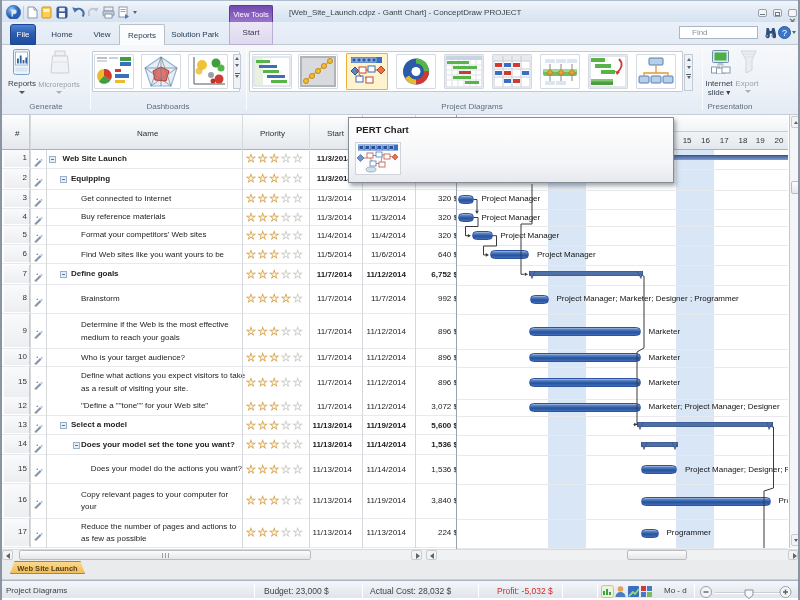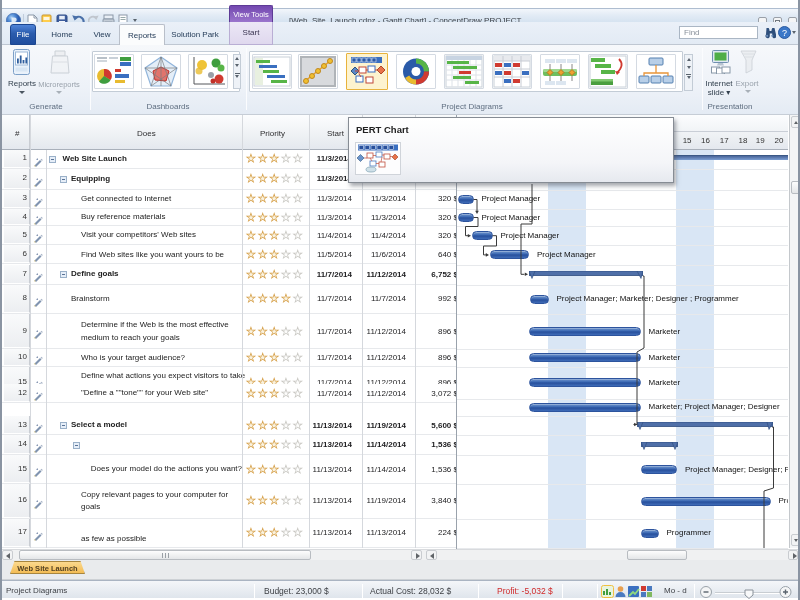--- a/index.html
+++ b/index.html
@@ -1,34 +1,34 @@
 <!DOCTYPE html>
 <html><head><meta charset="utf-8"><style>
 *{margin:0;padding:0;box-sizing:border-box}
 html,body{width:800px;height:600px}
 body{font-family:"Liberation Sans",sans-serif;overflow:hidden;background:#fff;-webkit-font-smoothing:antialiased}
 #w{position:relative;width:800px;height:600px;overflow:hidden;border-left:2px solid #8a94a2;border-right:2px solid #8a94a2;background:#fff}
 .abs{position:absolute}
 
-#title{position:absolute;left:0;top:8px;width:796px;height:15px;background:linear-gradient(#f2f6fb,#e2ebf5 45%,#d4e2f0);border-top:1px solid #aebdd0}
+#title{position:absolute;left:0;top:0;width:796px;height:22px;background:linear-gradient(#f2f6fb,#e2ebf5 45%,#d4e2f0);border-top:1px solid #aebdd0}
 #title .tname{position:absolute;left:287px;top:7px;font-size:8px;color:#3a3f46}
 .qicon{position:absolute;top:5px;height:14px}
 
 .wb{position:absolute;top:8px;width:9px;height:8px;border:1px solid #9aa0a8;border-radius:2px;background:#f4f5f6}
 
 #tabs{position:absolute;left:0;top:22px;width:796px;height:23px;background:linear-gradient(#eaf0f8,#e2eaf4)}
 #tabs .btm{position:absolute;left:0;top:22px;width:796px;height:1px;background:#bfc7d2}
 .tab{position:absolute;top:2px;height:21px;font-size:8px;color:#253c58;text-align:center;line-height:21px}
 #tfile{left:8px;width:26px;background:linear-gradient(#4f83d8,#2b5cad 45%,#1f4d9e);color:#fff;border-radius:3px 3px 0 0;border:1px solid #1c4690;line-height:20px}
 #trep{left:117px;width:46px;background:#fbfcfd;border:1px solid #b9bfc9;border-bottom:none;border-radius:2px 2px 0 0;z-index:2}
 
 #vt{position:absolute;left:227px;top:5px;width:44px;height:17px;background:linear-gradient(#7348b0,#9a74cc);border:1px solid #5d3a96;border-bottom:none;color:#fff;font-size:7.5px;text-align:center;line-height:17px;border-radius:2px 2px 0 0}
 #vtp{position:absolute;left:227px;top:22px;width:44px;height:23px;background:linear-gradient(#ece7f6,#dfd8ee);border:1px solid #b9aed4;border-top:none;font-size:8px;color:#3a3450;text-align:center;line-height:22px}
 
-#find{position:absolute;left:677px;top:26px;width:79px;height:13px;background:#fff;border:1px solid #aab6c4;font-size:8px;color:#8a929c;line-height:11px;padding-left:4px}
+#find{position:absolute;left:677px;top:26px;width:79px;height:13px;background:#fff;border:1px solid #aab6c4;font-size:8px;color:#8a929c;line-height:11px;padding-left:12px}
 
 #ribbon{position:absolute;left:0;top:45px;width:796px;height:70px;background:linear-gradient(#f6f8fb,#eef2f8 60%,#e4ebf4);border-bottom:1px solid #c6cdd6}
 .gsep{position:absolute;top:48px;width:1px;height:62px;background:#d2d8e0;border-right:1px solid #fbfcfe}
 .glab{position:absolute;top:102px;font-size:8px;color:#5f6e80;width:120px;text-align:center}
 .gal{position:absolute;top:51px;height:41px;background:#fff;border:1px solid #c3ccd6;border-radius:1px}
 .thumb{position:absolute;top:2px;width:40px;height:35px;background:#fff;border:1px solid #d4dae2;border-radius:1px}
 .rlab{position:absolute;font-size:8px;color:#33404e;text-align:center}
 
 #thead{position:absolute;left:0;top:115px;width:454px;height:35px;background:linear-gradient(#fcfdfe,#eef1f4 60%,#e4e8ee);border-bottom:1px solid #a9b0ba}
 #thead .hl{position:absolute;font-size:8px;color:#2e2e30;top:14px}
@@ -368,21 +368,21 @@
 <svg class="abs" style="left:736px;top:50px;opacity:.5" width="22" height="24">
       <path d="M3 1 h15 l-4 9 v10 l-6 3 v-13 z" fill="#e4e7ea" stroke="#a2aab2" stroke-width=".8"></path>
       <path d="M5 4 h11 M6 7 h9" stroke="#c2c8ce" fill="none"></path>
     </svg>
 <div class="rlab" style="left:722px;top:79px;width:46px;color:#9aa2ac">Export</div>
 <div class="abs" style="left:743px;top:90px;border-left:3px solid transparent;border-right:3px solid transparent;border-top:3.5px solid #a8b0b8"></div>
 <div class="glab" style="left:668px">Presentation</div>
 
 <div id="thead">
  <div class="hl" style="left:13px">#</div>
- <div class="hl" style="left:135px">Does</div>
+ <div class="hl" style="left:135px">Name</div>
  <div class="hl" style="left:258px">Priority</div>
  <div class="hl" style="left:325px">Start</div>
  <div class="hl" style="left:378px">Finish</div>
  <div class="abs" style="left:2px;top:0;width:26px;height:34px;border-right:1px solid #c9cdd3"></div>
 </div>
 
 <div id="tbody">
 <div class="row" style="top:35.0px;height:18.5px">
 <div class="ncell">
           <span class="rn">1</span>
@@ -452,21 +452,21 @@
 <div class="row" style="top:111.0px;height:19.3px">
 <div class="ncell">
           <span class="rn">5</span>
         </div>
 <div class="icn"><svg width="10" height="10" viewBox="0 0 10 10">
             <path d="M1.5 8.5 L7 3 L8.5 4.5 L3 10 Z" fill="#8094b0"></path>
             <path d="M7.5 2.5 l1.5 1.5 0.8-1 -1.4-1.3z" fill="#aab6c8"></path>
             <path d="M1.2 9.6 l1.8-0.3 -1.4-1.4z" fill="#d8c27a"></path>
             <path d="M4.2 1 l1 1.7 -1.9 0.3z" fill="#6a7ea0"></path>
           </svg></div>
-<div class="nm " style="left:79px;top:3.4px">Visit your competitors' Web sites</div>
+<div class="nm " style="left:79px;top:3.4px">Format your competitors' Web sites</div>
 <div class="stars"><span class="sf">★★★</span><span class="se">★★</span></div>
 <div class="dc d1 ">11/4/2014</div>
 <div class="dc d2 ">11/4/2014</div>
 <div class="dc cc ">320 $</div>
 </div>
 <div class="row" style="top:130.3px;height:19.2px">
 <div class="ncell">
           <span class="rn">6</span>
         </div>
 <div class="icn"><svg width="10" height="10" viewBox="0 0 10 10">
@@ -501,21 +501,21 @@
 <div class="row" style="top:169.5px;height:29.5px">
 <div class="ncell">
           <span class="rn">8</span>
         </div>
 <div class="icn"><svg width="10" height="10" viewBox="0 0 10 10">
             <path d="M1.5 8.5 L7 3 L8.5 4.5 L3 10 Z" fill="#8094b0"></path>
             <path d="M7.5 2.5 l1.5 1.5 0.8-1 -1.4-1.3z" fill="#aab6c8"></path>
             <path d="M1.2 9.6 l1.8-0.3 -1.4-1.4z" fill="#d8c27a"></path>
             <path d="M4.2 1 l1 1.7 -1.9 0.3z" fill="#6a7ea0"></path>
           </svg></div>
-<div class="nm " style="left:69px;top:8.5px">Brainstorm</div>
+<div class="nm " style="left:79px;top:8.5px">Brainstorm</div>
 <div class="stars"><span class="sf">★★★★</span><span class="se">★</span></div>
 <div class="dc d1 ">11/7/2014</div>
 <div class="dc d2 ">11/7/2014</div>
 <div class="dc cc ">992 $</div>
 </div>
 <div class="row" style="top:199.0px;height:35.0px">
 <div class="ncell">
           <span class="rn">9</span>
         </div>
 <div class="icn"><svg width="10" height="10" viewBox="0 0 10 10">
@@ -557,21 +557,21 @@
             <path d="M1.2 9.6 l1.8-0.3 -1.4-1.4z" fill="#d8c27a"></path>
             <path d="M4.2 1 l1 1.7 -1.9 0.3z" fill="#6a7ea0"></path>
           </svg></div>
 <div class="nm " style="left:79px;top:3.5px">Define what actions you expect visitors to take</div>
         <div class="nm " style="left:79px;top:16.0px">as a result of visiting your site.</div>
 <div class="stars"><span class="sf">★★★</span><span class="se">★★</span></div>
 <div class="dc d1 ">11/7/2014</div>
 <div class="dc d2 ">11/12/2014</div>
 <div class="dc cc ">896 $</div>
 </div>
-<div class="row" style="top:269px;height:19px">
+<div class="row" style="top:282px;height:19px">
 <div class="ncell">
           <span class="rn">12</span>
         </div>
 <div class="icn"><svg width="10" height="10" viewBox="0 0 10 10">
             <path d="M1.5 8.5 L7 3 L8.5 4.5 L3 10 Z" fill="#8094b0"></path>
             <path d="M7.5 2.5 l1.5 1.5 0.8-1 -1.4-1.3z" fill="#aab6c8"></path>
             <path d="M1.2 9.6 l1.8-0.3 -1.4-1.4z" fill="#d8c27a"></path>
             <path d="M4.2 1 l1 1.7 -1.9 0.3z" fill="#6a7ea0"></path>
           </svg></div>
 <div class="nm " style="left:79px;top:2.5px">"Define a ""tone"" for your Web site"</div>
@@ -601,20 +601,21 @@
 <div class="ncell">
           <span class="rn">14</span>
         </div>
 <div class="icn"><svg width="10" height="10" viewBox="0 0 10 10">
             <path d="M1.5 8.5 L7 3 L8.5 4.5 L3 10 Z" fill="#8094b0"></path>
             <path d="M7.5 2.5 l1.5 1.5 0.8-1 -1.4-1.3z" fill="#aab6c8"></path>
             <path d="M1.2 9.6 l1.8-0.3 -1.4-1.4z" fill="#d8c27a"></path>
             <path d="M4.2 1 l1 1.7 -1.9 0.3z" fill="#6a7ea0"></path>
           </svg></div>
 <span class="tbox" style="left:70.8px;top:6.5px"></span>
+        <div class="nm fw" style="left:79px;top:3.8px">Does your model set the tone you want?</div>
 <div class="stars"><span class="sf">★★★</span><span class="se">★★</span></div>
 <div class="dc d1 fw">11/13/2014</div>
 <div class="dc d2 fw">11/14/2014</div>
 <div class="dc cc fw">1,536 $</div>
 </div>
 <div class="row" style="top:340.3px;height:28.7px">
 <div class="ncell">
           <span class="rn">15</span>
         </div>
 <div class="icn"><svg width="10" height="10" viewBox="0 0 10 10">
@@ -633,36 +634,37 @@
 <div class="ncell">
           <span class="rn">16</span>
         </div>
 <div class="icn"><svg width="10" height="10" viewBox="0 0 10 10">
             <path d="M1.5 8.5 L7 3 L8.5 4.5 L3 10 Z" fill="#8094b0"></path>
             <path d="M7.5 2.5 l1.5 1.5 0.8-1 -1.4-1.3z" fill="#aab6c8"></path>
             <path d="M1.2 9.6 l1.8-0.3 -1.4-1.4z" fill="#d8c27a"></path>
             <path d="M4.2 1 l1 1.7 -1.9 0.3z" fill="#6a7ea0"></path>
           </svg></div>
 <div class="nm " style="left:79px;top:4.8px">Copy relevant pages to your computer for</div>
-        <div class="nm " style="left:79px;top:17.2px">goals</div>
+        <div class="nm " style="left:79px;top:17.2px">your</div>
 <div class="stars"><span class="sf">★★★</span><span class="se">★★</span></div>
 <div class="dc d1 ">11/13/2014</div>
 <div class="dc d2 ">11/19/2014</div>
 <div class="dc cc ">3,840 $</div>
 </div>
 <div class="row" style="top:403.5px;height:29.5px">
 <div class="ncell">
           <span class="rn">17</span>
         </div>
 <div class="icn"><svg width="10" height="10" viewBox="0 0 10 10">
             <path d="M1.5 8.5 L7 3 L8.5 4.5 L3 10 Z" fill="#8094b0"></path>
             <path d="M7.5 2.5 l1.5 1.5 0.8-1 -1.4-1.3z" fill="#aab6c8"></path>
             <path d="M1.2 9.6 l1.8-0.3 -1.4-1.4z" fill="#d8c27a"></path>
             <path d="M4.2 1 l1 1.7 -1.9 0.3z" fill="#6a7ea0"></path>
           </svg></div>
+<div class="nm " style="left:79px;top:2.2px">Reduce the number of pages and actions to</div>
         <div class="nm " style="left:79px;top:14.8px">as few as possible</div>
 <div class="stars"><span class="sf">★★★</span><span class="se">★★</span></div>
 <div class="dc d1 ">11/13/2014</div>
 <div class="dc d2 ">11/13/2014</div>
 <div class="dc cc ">224 $</div>
 </div>
 </div>
 
 <div class="vline" style="left:28px;height:433px"></div>
 <div class="vline" style="left:44px;top:150px;height:398px"></div>

